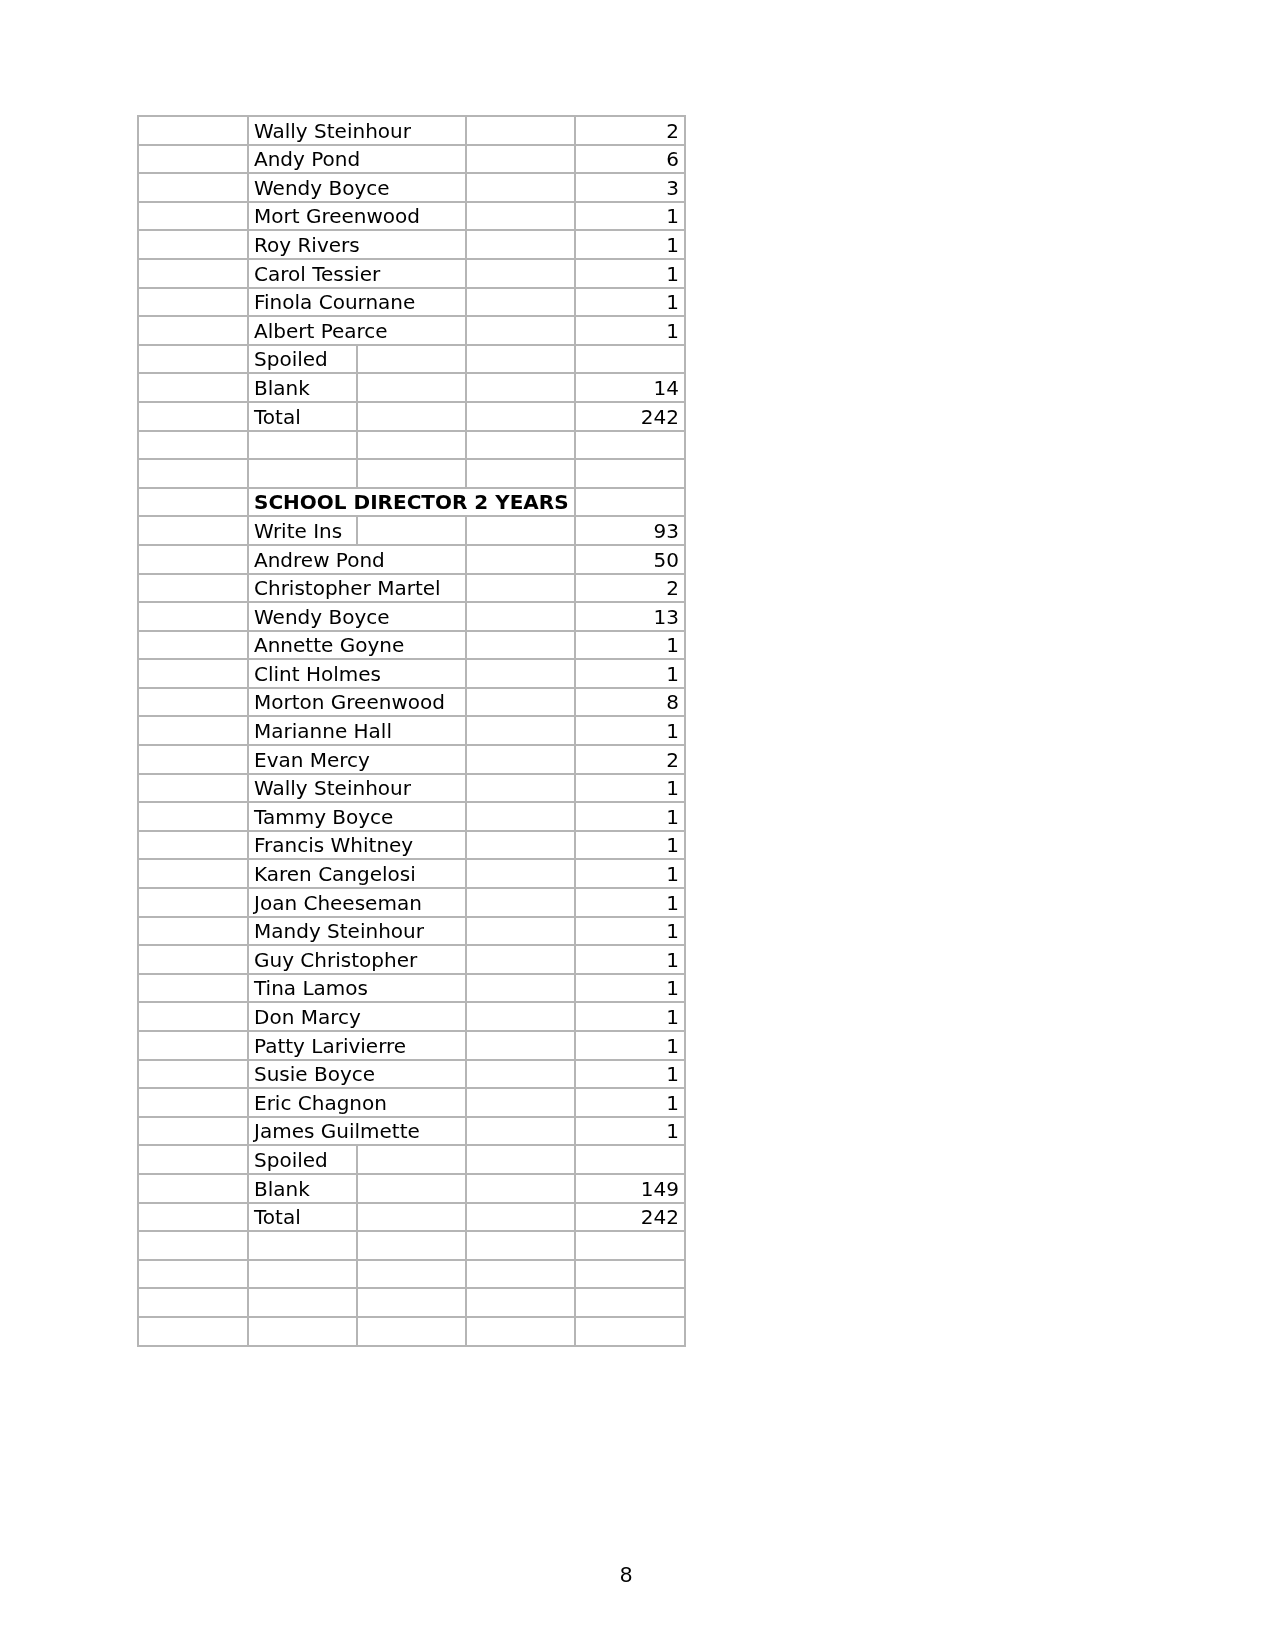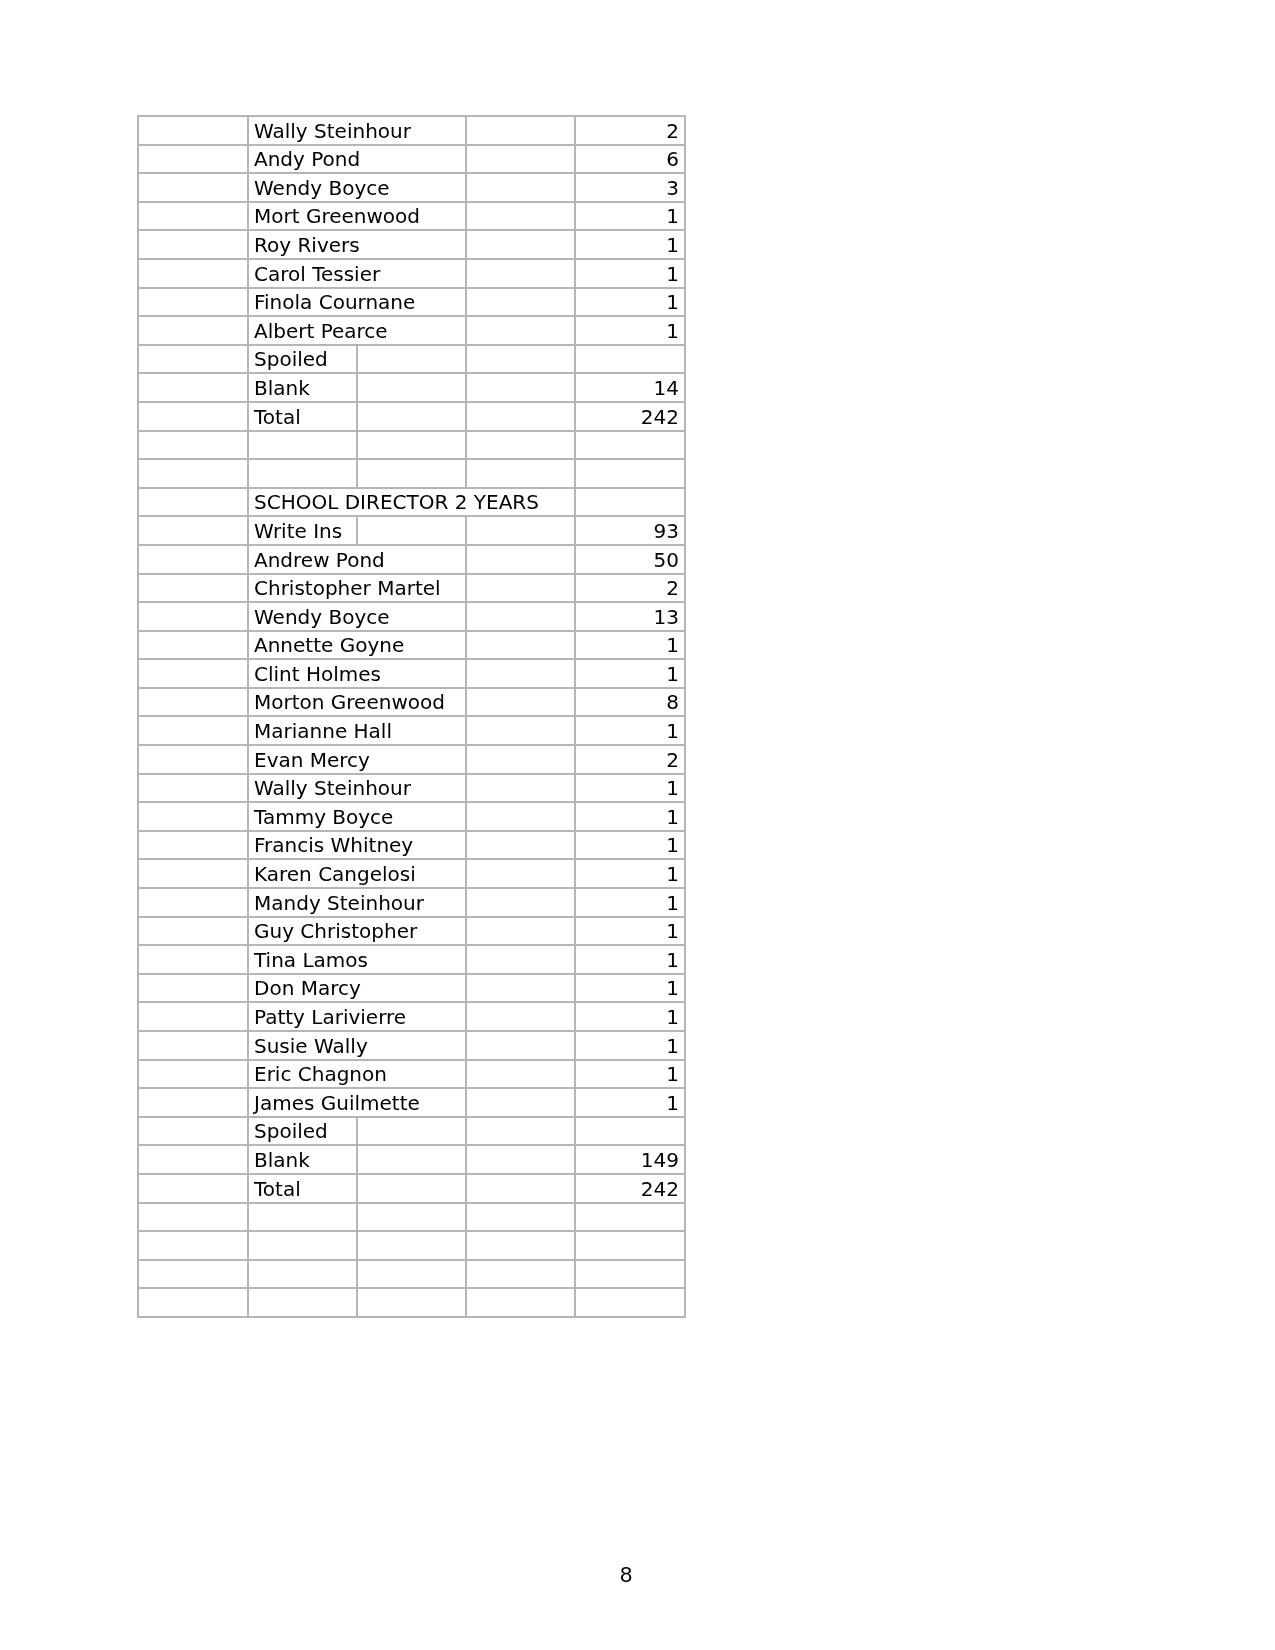--- a/index.html
+++ b/index.html
@@ -8,21 +8,21 @@
   .sheet { position: absolute; left: 103px; top: 115px; border-collapse: collapse;
            table-layout: fixed; margin-left: 34px; }
   .sheet td { border: 2px solid #b5b5b5; height: 26.6px; padding: 0 5px; font-size: 20px;
               line-height: 26px; white-space: nowrap; overflow: visible; vertical-align: bottom; }
   .sheet col.c1 { width: 110px; }
   .sheet col.c2 { width: 109px; }
   .sheet col.c3 { width: 109px; }
   .sheet col.c4 { width: 109px; }
   .sheet col.c5 { width: 110px; }
   .num { text-align: right; }
-  .hdr { font-weight: normal; }
+  .hdr { font-weight: bold; }
   .page-num { position: absolute; left: 620px; top: 1562px; font-size: 22px;
               font-family: "Liberation Sans", sans-serif; }
 </style>
 </head>
 <body>
 
 <table class="sheet">
   <colgroup>
       <col class="c1">
       <col class="c2">
@@ -193,20 +193,26 @@
         <td class="num">1</td>
       </tr>
       <tr>
         <td></td>
         <td colspan="2">Karen Cangelosi</td>
         <td></td>
         <td class="num">1</td>
       </tr>
       <tr>
         <td></td>
+        <td colspan="2">Joan Cheeseman</td>
+        <td></td>
+        <td class="num">1</td>
+      </tr>
+      <tr>
+        <td></td>
         <td colspan="2">Mandy Steinhour</td>
         <td></td>
         <td class="num">1</td>
       </tr>
       <tr>
         <td></td>
         <td colspan="2">Guy Christopher</td>
         <td></td>
         <td class="num">1</td>
       </tr>
@@ -223,21 +229,21 @@
         <td class="num">1</td>
       </tr>
       <tr>
         <td></td>
         <td colspan="2">Patty Larivierre</td>
         <td></td>
         <td class="num">1</td>
       </tr>
       <tr>
         <td></td>
-        <td colspan="2">Susie Wally</td>
+        <td colspan="2">Susie Boyce</td>
         <td></td>
         <td class="num">1</td>
       </tr>
       <tr>
         <td></td>
         <td colspan="2">Eric Chagnon</td>
         <td></td>
         <td class="num">1</td>
       </tr>
       <tr>

